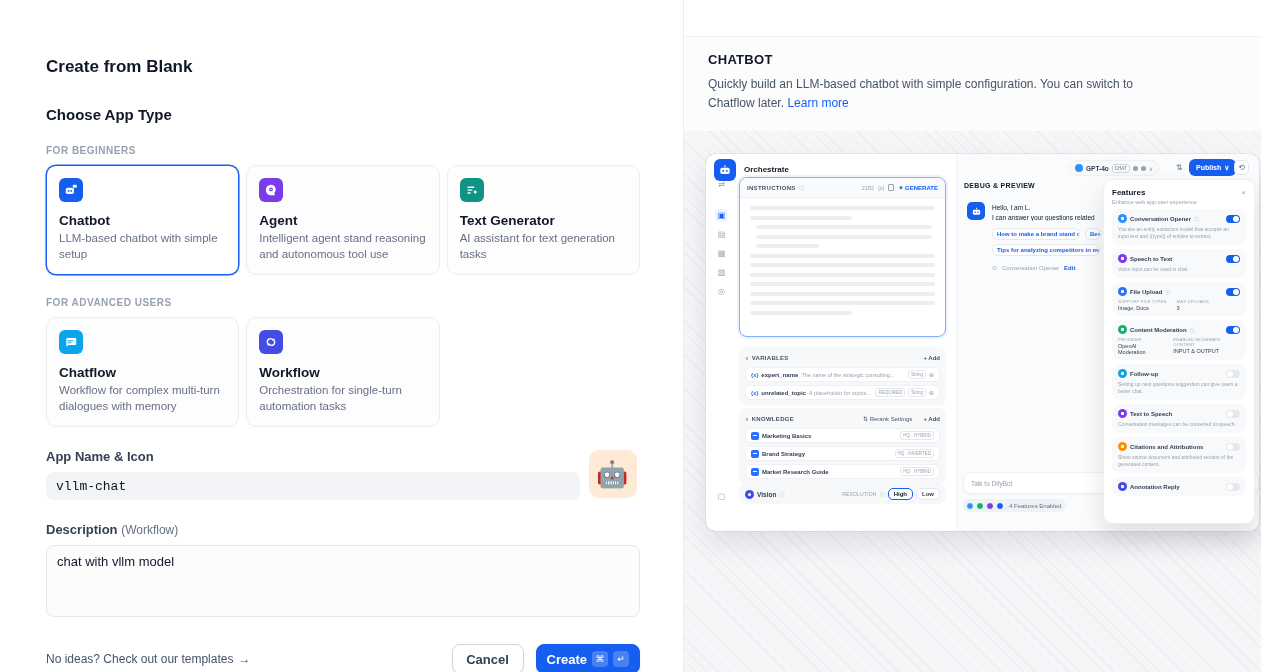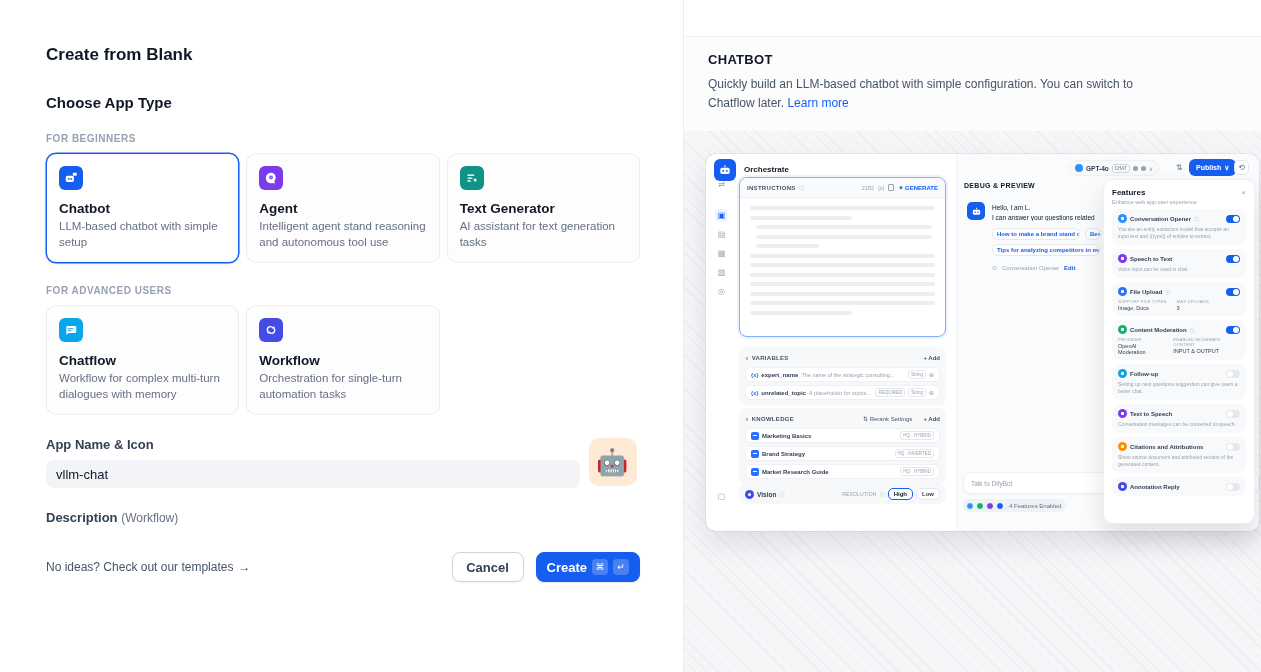--- a/index.html
+++ b/index.html
@@ -1,36 +1,36 @@
 <!DOCTYPE html>
 <html><head>
 <meta charset="utf-8">
 <style>
   * { box-sizing: border-box; margin: 0; padding: 0; }
   html,body { width:1261px; height:672px; }
   body { font-family:"Liberation Sans", sans-serif; background:#fff; overflow:hidden; }
   .root { width:1261px; height:672px; display:flex; position:relative; }
 
   
-  .left { width:683px; background:#fff; padding:0 0 0 46px; }
+  .left { width:683px; background:#fff; padding:12px 0 0 46px; }
   .left-inner { width:594px; }
   .modal-title { margin-top:45px; font-size:17px; font-weight:700; color:#101828; }
   .section-label { margin-top:29px; font-size:15px; font-weight:700; color:#101828; }
   .group-label { margin-top:22px; font-size:10px; font-weight:600; color:#98a2b3; letter-spacing:.5px; }
   .cards { margin-top:9px; display:grid; grid-template-columns:repeat(3,1fr); gap:7px; }
   .card { background:#fdfdfe; border:1px solid #eaecf0; border-radius:10px; padding:12px; min-height:97px; cursor:pointer; }
   .card.selected { border-color:#155eef; box-shadow:0 0 0 .5px #155eef, 0 1px 3px rgba(16,24,40,.08); background:#fff; }
   .tile { width:24px; height:24px; border-radius:6px; display:flex; align-items:center; justify-content:center; }
   .tile svg { width:14px; height:14px; }
   .card-title { margin-top:11px; font-size:13.5px; font-weight:700; color:#101828; }
   .card-desc { margin-top:3px; font-size:11.5px; color:#667085; line-height:1.35; }
   .name-block { position:relative; margin-top:22px; }
   .field-label { font-size:13px; font-weight:700; color:#344054; }
   .field-label .optional { font-weight:400; color:#667085; font-size:12px; }
-  .name-input { margin-top:8px; width:534px; height:28px; background:#f2f4f7; border:0; border-radius:8px; padding:0 10px; font-size:13px; color:#101828; font-family:Liberation Sans, sans-serif; outline:none; display:block; }
+  .name-input { margin-top:8px; width:534px; height:28px; background:#f2f4f7; border:0; border-radius:8px; padding:0 10px; font-size:13px; color:#101828; font-family:Liberation Mono, monospace; outline:none; display:block; }
   .emoji-tile { position:absolute; right:3px; top:1px; width:48px; height:48px; border-radius:10px; background:#ffead5; display:flex; align-items:center; justify-content:center; font-size:26px; cursor:pointer; }
   .desc-block { margin-top:22px; }
   .desc-area { margin-top:8px; width:594px; height:72px; background:#fcfcfd; border:1px solid #e4e7ec; border-radius:8px; padding:8px 10px; font-size:13px; color:#101828; font-family:"Liberation Sans",sans-serif; resize:none; outline:none; display:block; }
   .footer { margin-top:27px; display:flex; align-items:center; }
   .templates-link { font-size:12px; color:#475467; cursor:pointer; display:flex; gap:5px; align-items:center; }
   .footer-spacer { flex:1; }
   .btn { height:30px; border-radius:8px; font-size:13px; font-weight:700; display:inline-flex; align-items:center; justify-content:center; cursor:pointer; }
   .btn-cancel { width:72px; background:#fff; border:1px solid #d0d5dd; color:#344054; margin-right:12px; box-shadow:0 1px 2px rgba(16,24,40,.05); }
   .btn-create { padding:0 10px; background:#155eef; border:1px solid #155eef; color:#fff; gap:5px; box-shadow:0 1px 2px rgba(16,24,40,.1); }
   .kbd { width:16px; height:16px; border-radius:4px; background:rgba(255,255,255,.22); font-size:9px; display:flex; align-items:center; justify-content:center; font-weight:400; }
@@ -220,20 +220,21 @@
         <div class="emoji-tile" style="background: rgb(255, 234, 213);">
           <span>🤖</span>
         </div>
       </div>
 
       <div class="desc-block">
         <div class="field-label">
           <span>Description</span>
           <span class="optional">(Workflow)</span>
         </div>
+        <textarea class="desc-area" style="">chat with vllm model</textarea>
       </div>
 
       <div class="footer">
         <div class="templates-link">
           <span>No ideas? Check out our templates</span>
           <span>→</span>
         </div>
         <div class="footer-spacer"></div>
         <div class="btn btn-cancel">Cancel</div>
         <div class="btn btn-create">

